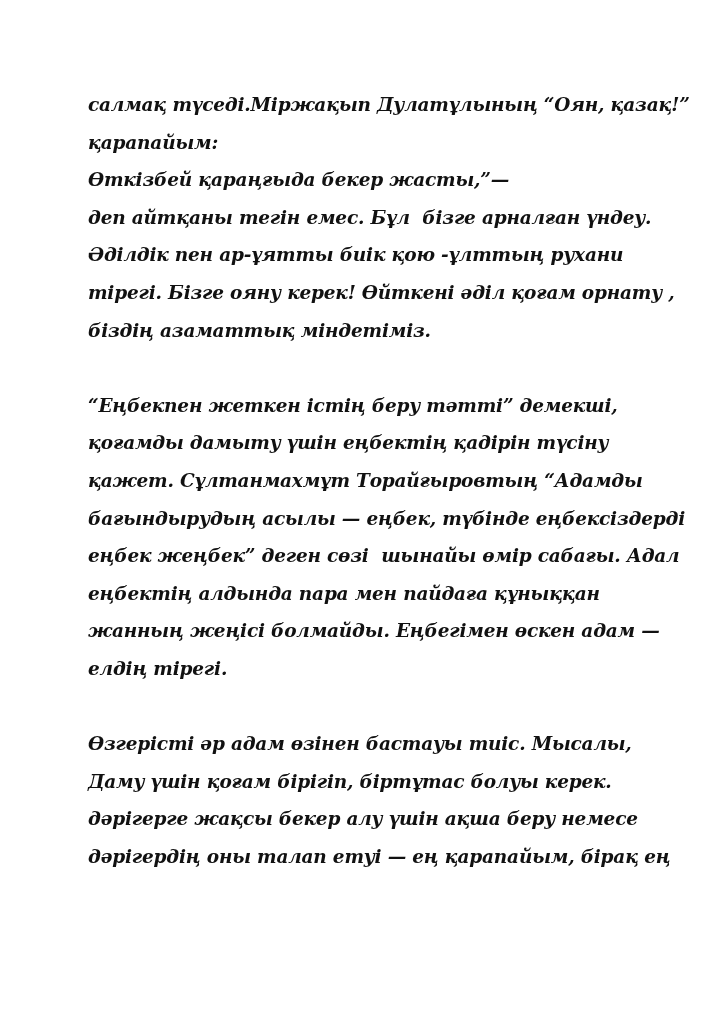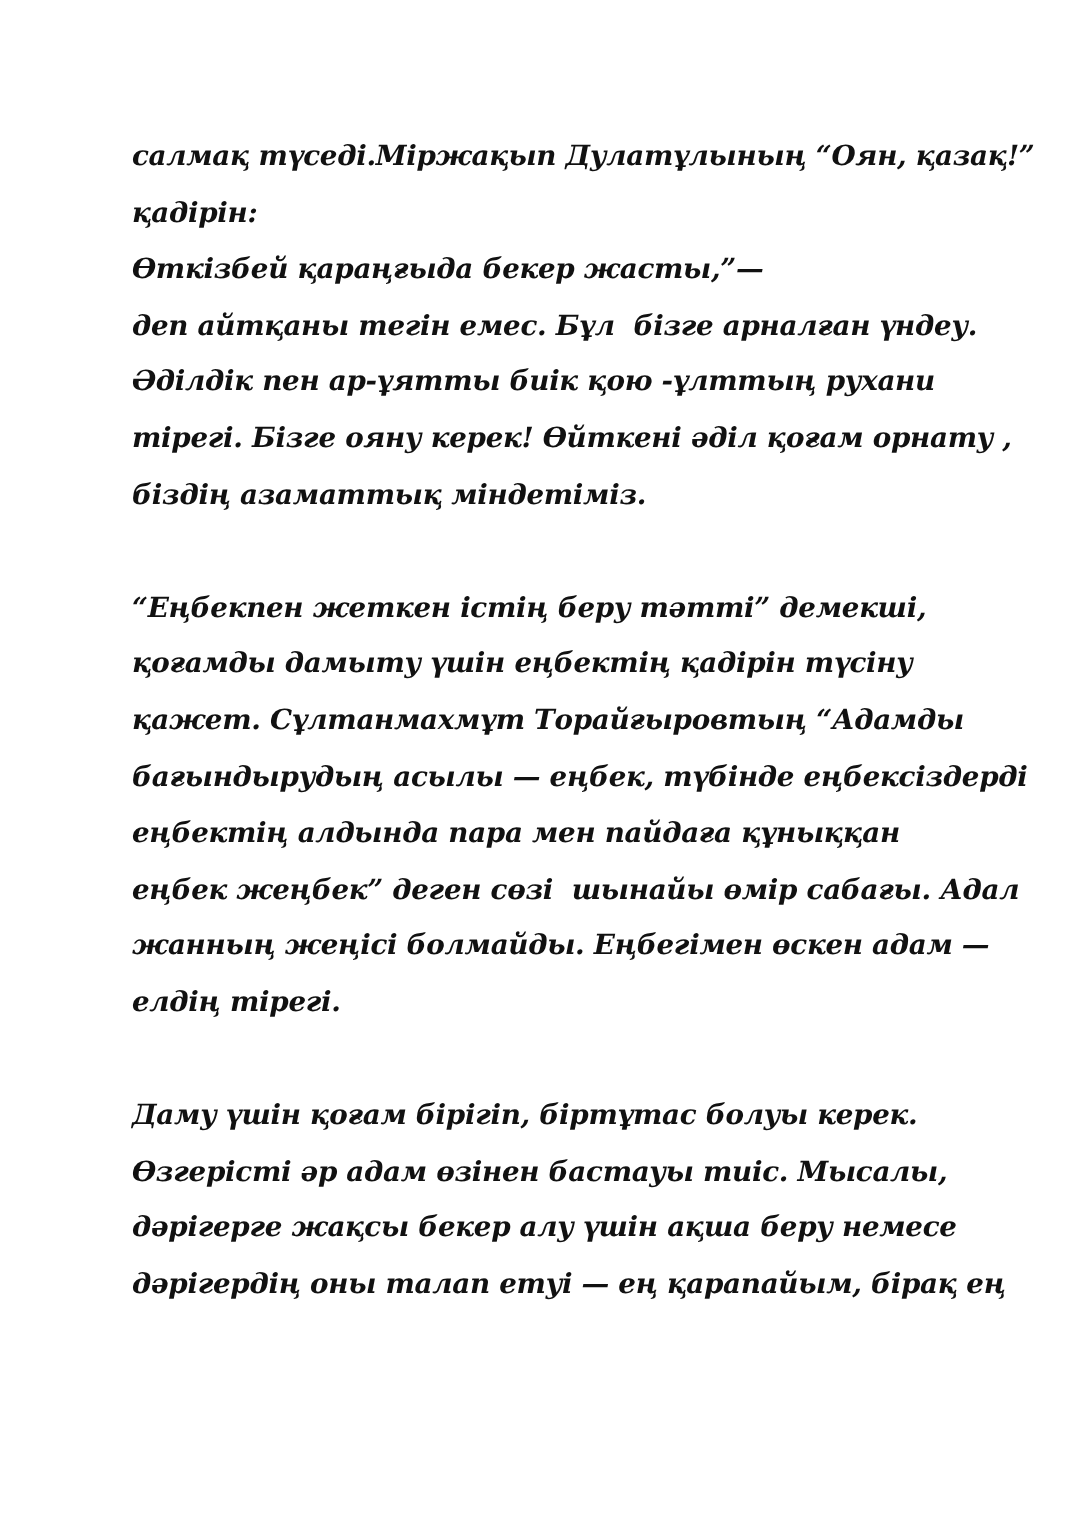--- a/index.html
+++ b/index.html
@@ -43,40 +43,40 @@
     }
   </style>
 </head>
 <body>
 
 <div class="page">
   <div class="content">
 
     <p class="para">
       <span class="line">салмақ түседі.Міржақып Дулатұлының “Оян, қазақ!”</span>
-      <span class="line">қадірін:</span>
+      <span class="line">қарапайым:</span>
       <span class="line">Өткізбей қараңғыда бекер жасты,”—</span>
       <span class="line">деп айтқаны тегін емес. Бұл  бізге арналған үндеу.</span>
       <span class="line">Әділдік пен ар-ұятты биік қою -ұлттың рухани</span>
       <span class="line">тірегі. Бізге ояну керек! Өйткені әділ қоғам орнату ,</span>
       <span class="line">біздің азаматтық міндетіміз.</span>
     </p>
 
     <p class="para">
       <span class="line">“Еңбекпен жеткен істің беру тәтті” демекші,</span>
       <span class="line">қоғамды дамыту үшін еңбектің қадірін түсіну</span>
       <span class="line">қажет. Сұлтанмахмұт Торайғыровтың “Адамды</span>
       <span class="line">бағындырудың асылы — еңбек, түбінде еңбексіздерді</span>
+      <span class="line">еңбек жеңбек” деген сөзі  шынайы өмір сабағы. Адал</span>
       <span class="line">еңбектің алдында пара мен пайдаға құныққан</span>
-      <span class="line">еңбек жеңбек” деген сөзі  шынайы өмір сабағы. Адал</span>
       <span class="line">жанның жеңісі болмайды. Еңбегімен өскен адам —</span>
       <span class="line">елдің тірегі.</span>
     </p>
 
     <p class="para">
+      <span class="line">Өзгерісті әр адам өзінен бастауы тиіс. Мысалы,</span>
       <span class="line">Даму үшін қоғам бірігіп, біртұтас болуы керек.</span>
-      <span class="line">Өзгерісті әр адам өзінен бастауы тиіс. Мысалы,</span>
       <span class="line">дәрігерге жақсы бекер алу үшін ақша беру немесе</span>
       <span class="line">дәрігердің оны талап етуі — ең қарапайым, бірақ ең</span>
     </p>
 
   </div>
 </div>
 
 </body></html>

